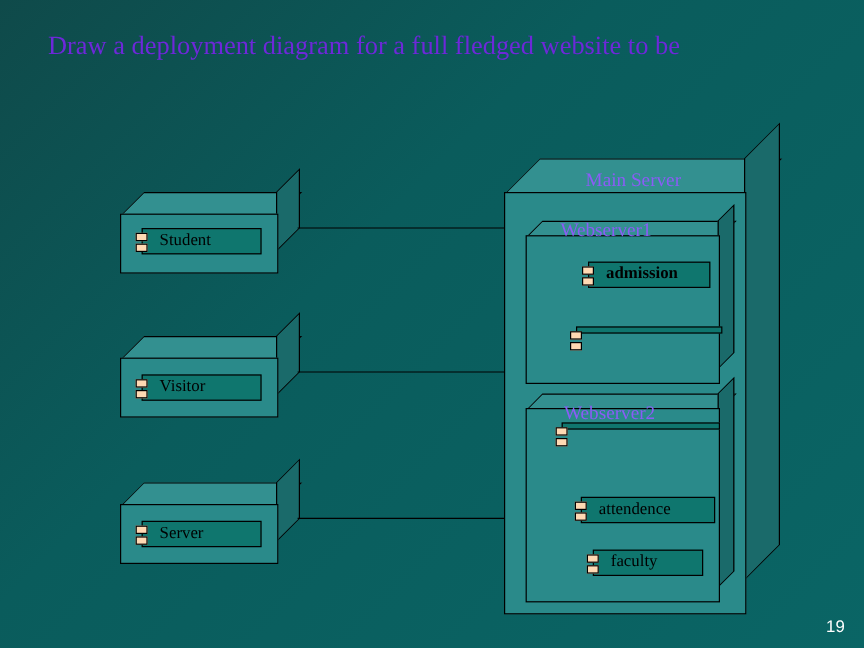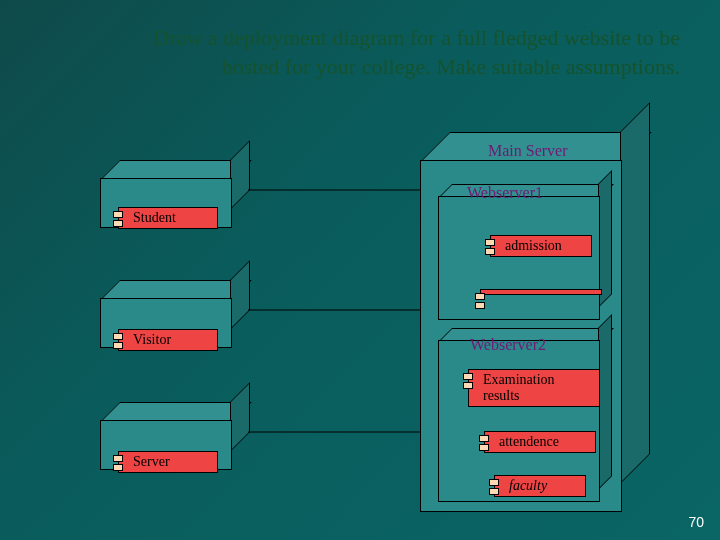--- a/index.html
+++ b/index.html
@@ -6,23 +6,23 @@
   body{
     width:720px;height:540px;
     background:linear-gradient(135deg,#0f4a4a 0%,#0a5c5c 40%,#0a6565 100%);
     font-family:"Times New Roman",Times,serif;
     color:#000;
     position:relative;
     overflow:hidden;
   }
   .title{
     position:absolute;top:24px;left:40px;right:40px;
-    text-align:right;
+    text-align:left;
     font-size:22px;
-    color:#14532d;
+    color:#6d28d9;
     line-height:1.3;
   }
   .node3d{
     position:absolute;
   }
   .node3d .top{
     position:absolute;
     background:#339090;
     transform:skewX(-45deg);
     transform-origin:bottom left;
@@ -35,54 +35,52 @@
     transform-origin:top left;
     border:1px solid #000;
   }
   .node3d .front{
     position:absolute;
     background:#2a8a8a;
     border:1px solid #000;
   }
   .comp{
     position:absolute;
-    background:#ef4444;
+    background:#0f766e;
     border:1px solid #000;
     font-size:14px;
     padding:2px 6px 2px 14px;
     line-height:1.15;
-    margin-top:17px;
   }
   .comp .tabs{
     position:absolute;left:-6px;top:3px;
   }
   .comp .tabs::before,.comp .tabs::after{
     content:"";display:block;width:8px;height:5px;
     background:#ffd9b3;border:1px solid #000;margin-bottom:2px;
   }
   .label-plain{
     position:absolute;
     font-size:16px;
-    color:#701a75;
+    color:#8b5cf6;
   }
   svg.lines{
     position:absolute;top:0;left:0;width:720px;height:540px;
     pointer-events:none;
   }
   .pagenum{
     position:absolute;right:16px;bottom:10px;
     color:#fff;font-family:Arial,sans-serif;font-size:14px;
   }
 </style>
 </head>
 <body>
 
 <div class="title">
   <span>Draw a deployment diagram for a full fledged website to be</span><br>
-  <span>hosted for your college. Make suitable assumptions.</span>
 </div>
 
 <div class="node3d" style="left:100px;top:178px;">
   <div class="top" style="left:0;top:-18px;width:130px;height:18px;"></div>
   <div class="side" style="left:130px;top:-18px;width:18px;height:48px;"></div>
   <div class="front" style="left:0;top:0;width:130px;height:48px;"></div>
 </div>
 <div class="comp" style="left:118px;top:190px;width:78px;">
   <span class="tabs"></span>
   <span>Student</span>
@@ -115,46 +113,45 @@
 </div>
 
 <div class="label-plain" style="left:488px;top:142px;font-size:16px;">Main Server</div>
 
 <div class="node3d" style="left:438px;top:196px;">
   <div class="top" style="left:0;top:-12px;width:160px;height:12px;"></div>
   <div class="side" style="left:160px;top:-12px;width:12px;height:122px;"></div>
   <div class="front" style="left:0;top:0;width:160px;height:122px;"></div>
 </div>
 <div class="label-plain" style="left:467px;top:184px;">Webserver1</div>
-<div class="comp" style="left:490px;top:218px;width:80px;">
+<div class="comp" style="left:490px;top:218px;width:80px;font-weight:bold;">
   <span class="tabs"></span>
   <span>admission</span>
 </div>
 <div class="comp" style="left:480px;top:272px;width:100px;">
   <span class="tabs"></span>
 </div>
 
 <div class="node3d" style="left:438px;top:340px;">
   <div class="top" style="left:0;top:-12px;width:160px;height:12px;"></div>
   <div class="side" style="left:160px;top:-12px;width:12px;height:160px;"></div>
   <div class="front" style="left:0;top:0;width:160px;height:160px;"></div>
 </div>
 <div class="label-plain" style="left:470px;top:336px;">Webserver2</div>
 <div class="comp" style="left:468px;top:352px;width:110px;">
   <span class="tabs"></span>
-  <span>Examination results</span>
 </div>
 <div class="comp" style="left:484px;top:414px;width:90px;">
   <span class="tabs"></span>
   <span>attendence</span>
 </div>
-<div class="comp" style="left:494px;top:458px;width:70px;font-style:italic;">
+<div class="comp" style="left:494px;top:458px;width:70px;">
   <span class="tabs"></span>
   <span>faculty</span>
 </div>
 
 <svg class="lines">
   <line x1="248" y1="190" x2="420" y2="190" stroke="#000" stroke-width="1"></line>
   <line x1="248" y1="310" x2="420" y2="310" stroke="#000" stroke-width="1"></line>
   <line x1="248" y1="432" x2="420" y2="432" stroke="#000" stroke-width="1"></line>
 </svg>
 
-<div class="pagenum">70</div>
+<div class="pagenum">19</div>
 
 </body></html>

